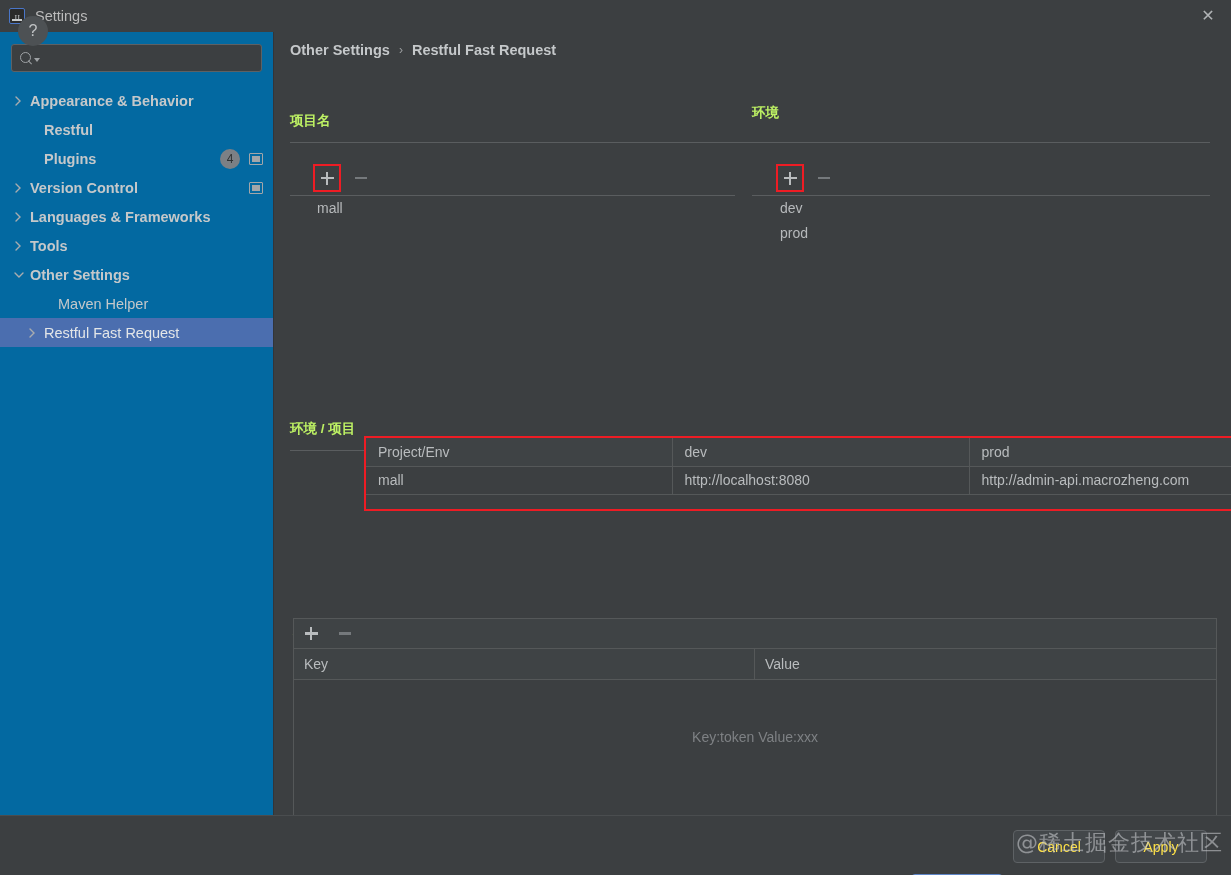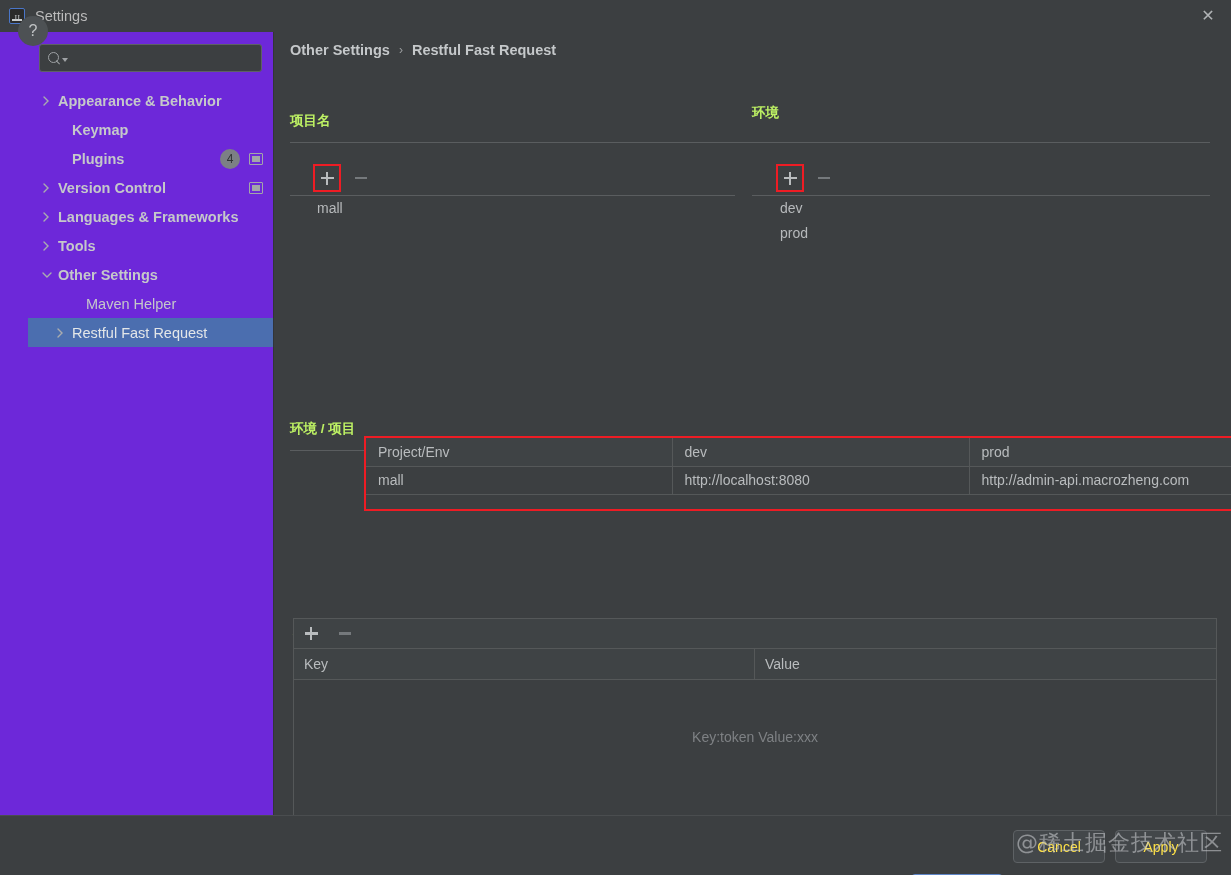--- a/index.html
+++ b/index.html
@@ -64,23 +64,22 @@
     font-size: 16px;
     line-height: 1;
     cursor: pointer;
   }
 
   
   .sidebar {
     position: absolute;
     left: 0; top: 32px;
     width: 274px; height: 783px;
-    background: #6d28d9;
+    background: #0369a1;
     border-right: 1px solid #323539;
-    padding-left: 28px;
   }
   .search-wrap {
     padding: 12px 11px 0 11px;
   }
   .search-box {
     height: 28px;
     background: #3c3f41;
     border: 1px solid #5e6164;
     border-radius: 3px;
     display: flex;
@@ -418,21 +417,21 @@
         <div class="tree-item">
           <span class="tree-arrow">
             <svg width="8" height="10" viewBox="0 0 8 10">
               <path d="M2 1 L6 5 L2 9" fill="none" stroke="currentColor" stroke-width="1.4" stroke-linecap="round"></path>
             </svg>
           </span>
           <span class="tree-label">Appearance &amp; Behavior</span>
         </div>
         <div class="tree-item indent2">
           <span class="tree-arrow"></span>
-          <span class="tree-label">Keymap</span>
+          <span class="tree-label">Restful</span>
         </div>
         <div class="tree-item indent2">
           <span class="tree-arrow"></span>
           <span class="tree-label">Plugins</span>
           <span class="spacer-right">
             <span class="badge">4</span>
             <span class="win-icon"></span>
           </span>
         </div>
         <div class="tree-item">

